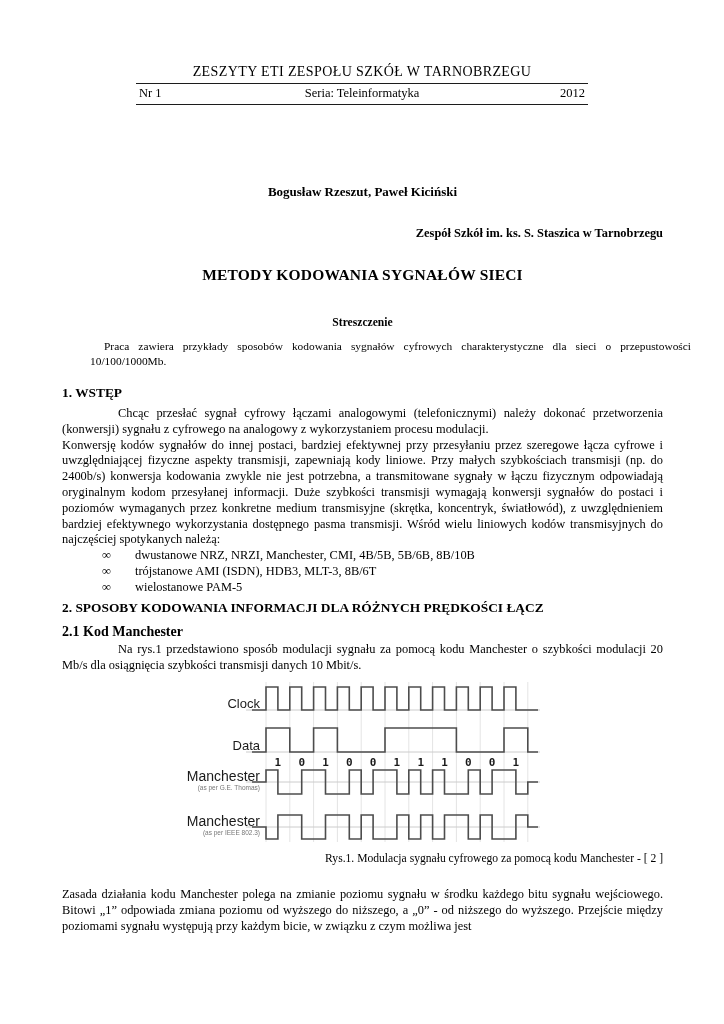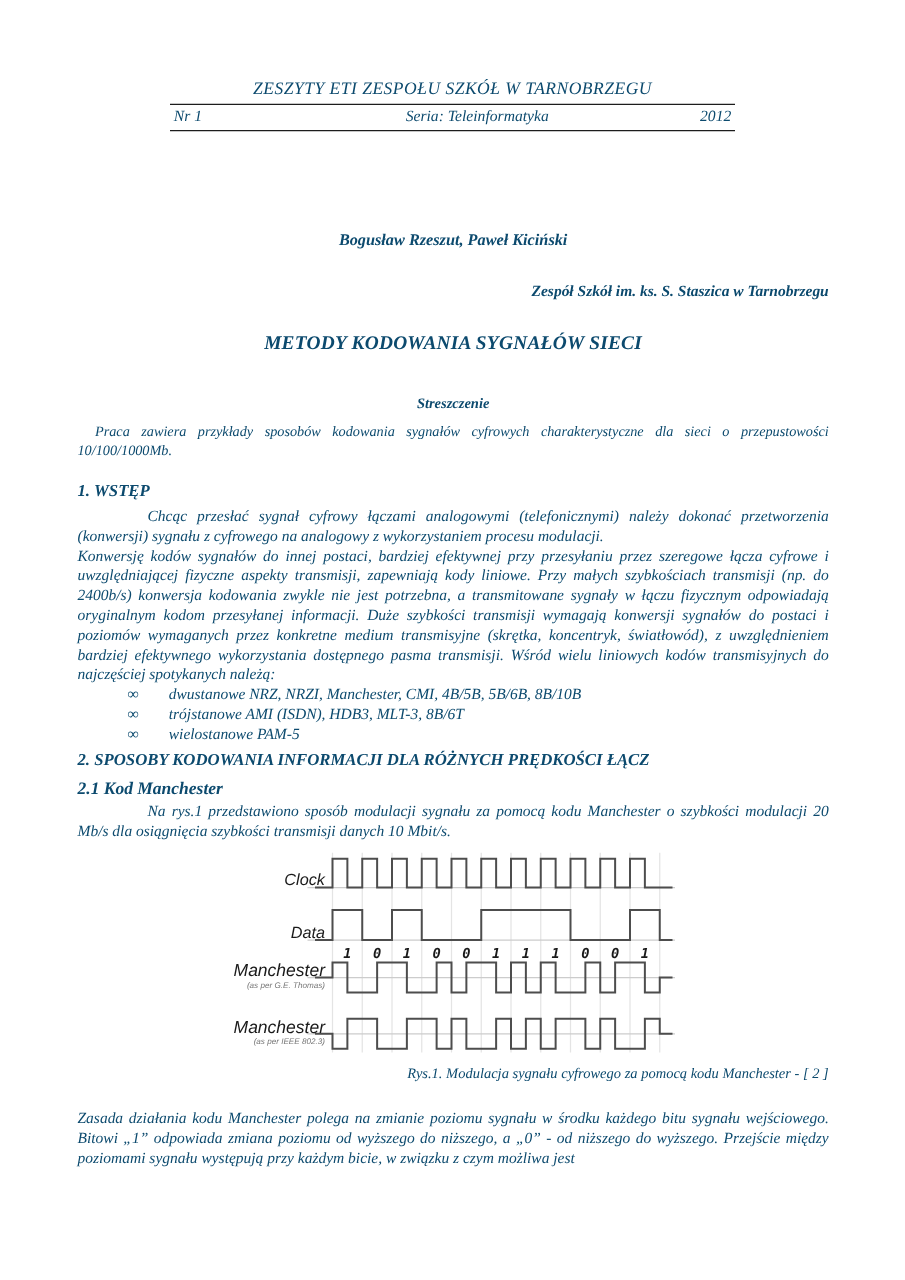--- a/index.html
+++ b/index.html
@@ -1,35 +1,35 @@
 <!DOCTYPE html>
 <html><head>
 <meta charset="utf-8">
 <style>
   html,body{margin:0;padding:0;background:#888;}
   .page{
     position:relative;width:724px;height:1024px;margin:0 auto;background:#ffffff;
-    font-family:"Liberation Serif", serif;color:#0c4a6e;overflow:hidden;font-style:italic;
+    font-family:"Liberation Serif", serif;color:#000000;overflow:hidden;
   }
   
   .masthead{position:absolute;left:136px;top:64px;width:452px;}
   .m-title{text-align:center;font-size:14px;letter-spacing:.4px;padding-bottom:3px;
            border-bottom:1.6px solid #1c1c1c;white-space:nowrap;}
   .m-row{display:flex;align-items:baseline;font-size:12.5px;padding:2px 3px 3px 3px;
          border-bottom:1.6px solid #1c1c1c;gap:36px;}
   .m-issue{width:110px;text-align:left;}
-  .m-series{flex:1;text-align:right;}
+  .m-series{flex:1;text-align:center;}
   .m-year{width:110px;text-align:right;}
   
   .col{position:absolute;left:62px;width:601px;}
   .authors{top:184px;text-align:center;font-weight:bold;font-size:13px;}
   .affiliation{top:226px;text-align:right;font-weight:bold;font-size:12.4px;}
   .doc-title{top:266px;text-align:center;font-weight:bold;font-size:15.5px;letter-spacing:.2px;}
   .abs-head{top:316px;text-align:center;font-weight:bold;font-size:11.6px;}
-  .abs-body{top:339px;font-size:11.4px;line-height:15px;text-align:justify;text-indent:14px;}
+  .abs-body{top:339px;font-size:11.4px;line-height:15px;text-align:justify;text-indent:14px;margin-left:28px;}
   
   .sec1-head{top:385px;font-weight:bold;font-size:13.4px;}
   .intro{top:406px;font-size:12.4px;line-height:15.8px;text-align:justify;}
   .intro p{margin:0;}
   .intro .p-indent{text-indent:56px;}
   .bullets{margin:0;}
   .bullet-row{display:flex;padding-left:40px;}
   .bullet-glyph{width:33px;font-size:12.5px;}
   .sec2-head{top:600px;font-weight:bold;font-size:13.4px;white-space:nowrap;}
   .sec21-head{top:624px;font-weight:bold;font-size:14px;}

